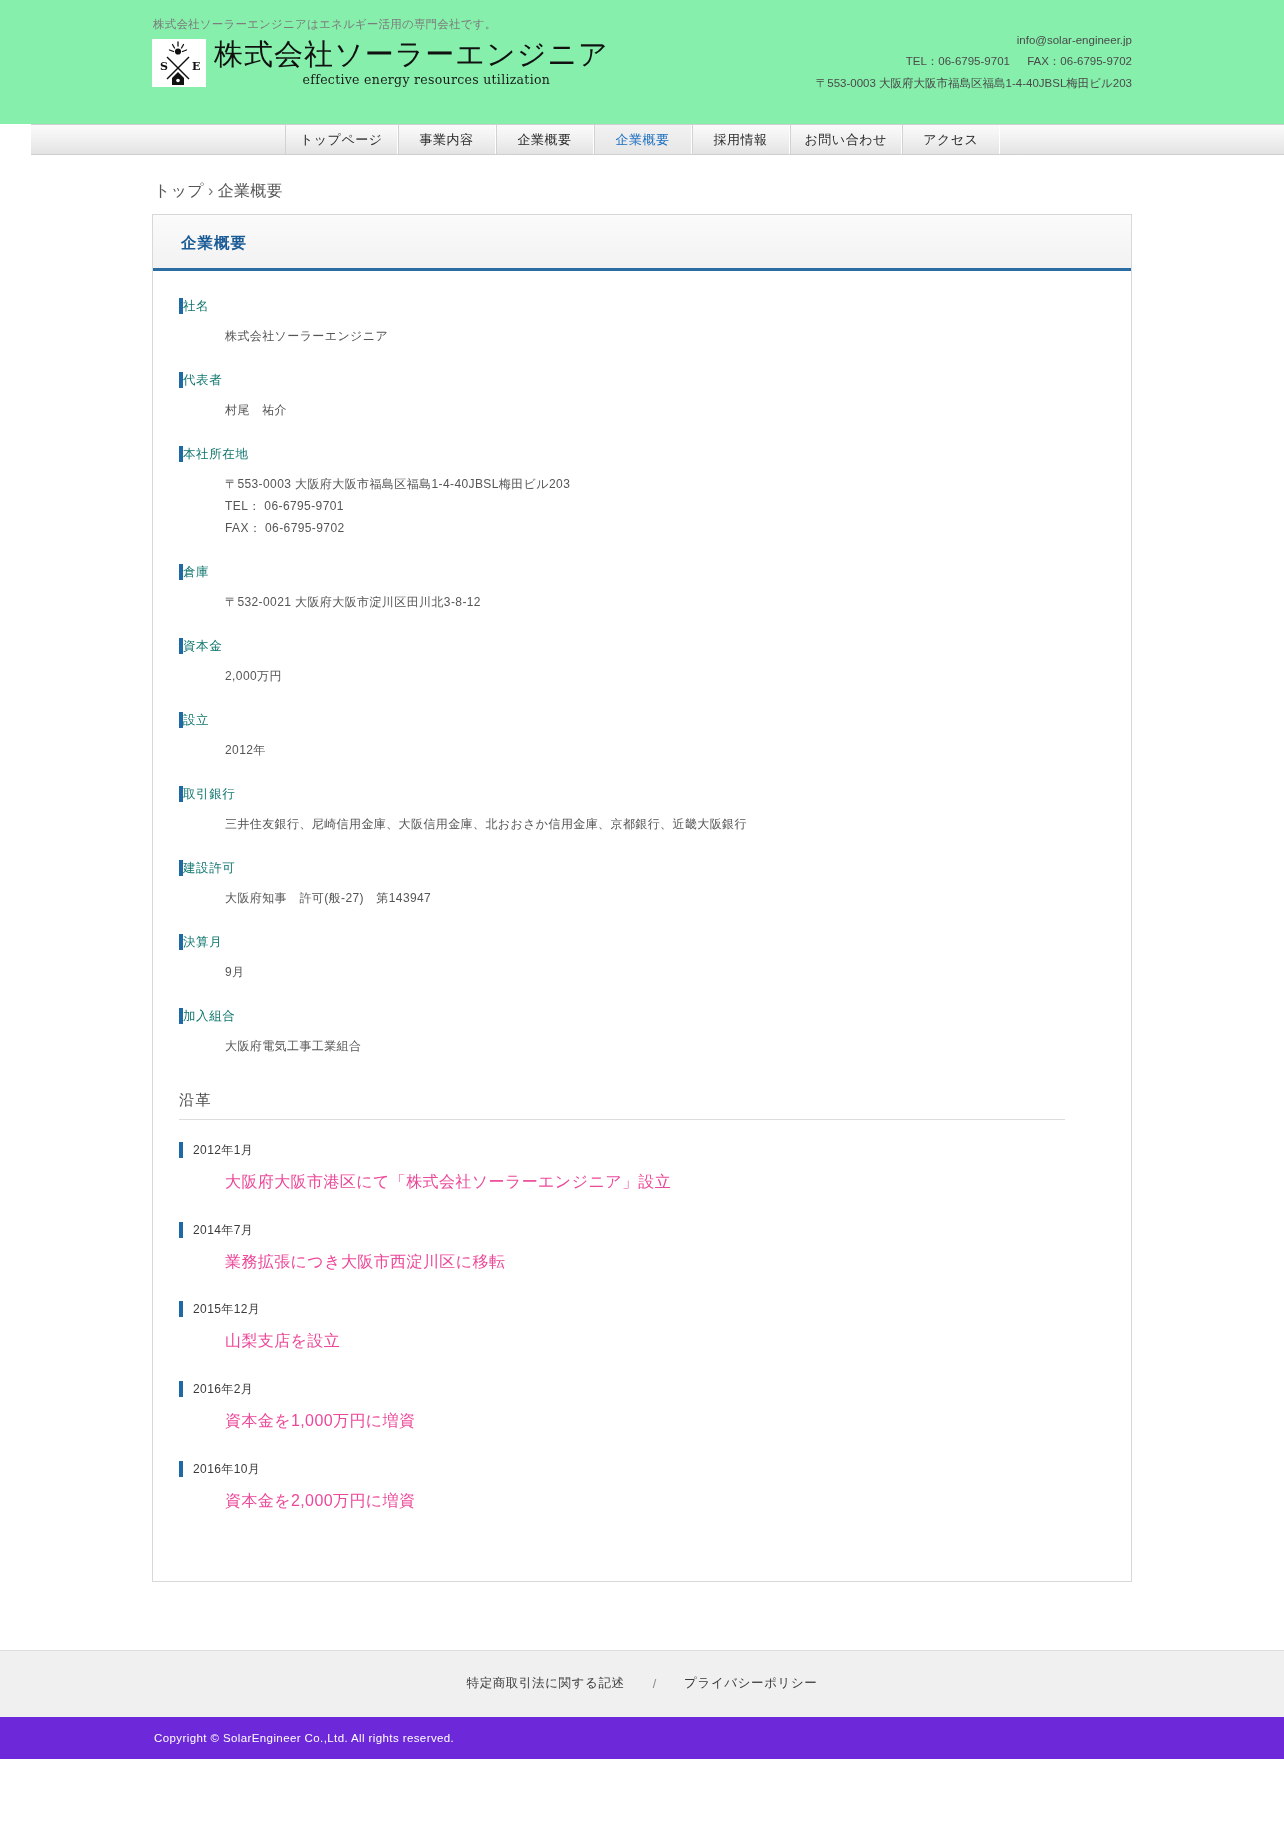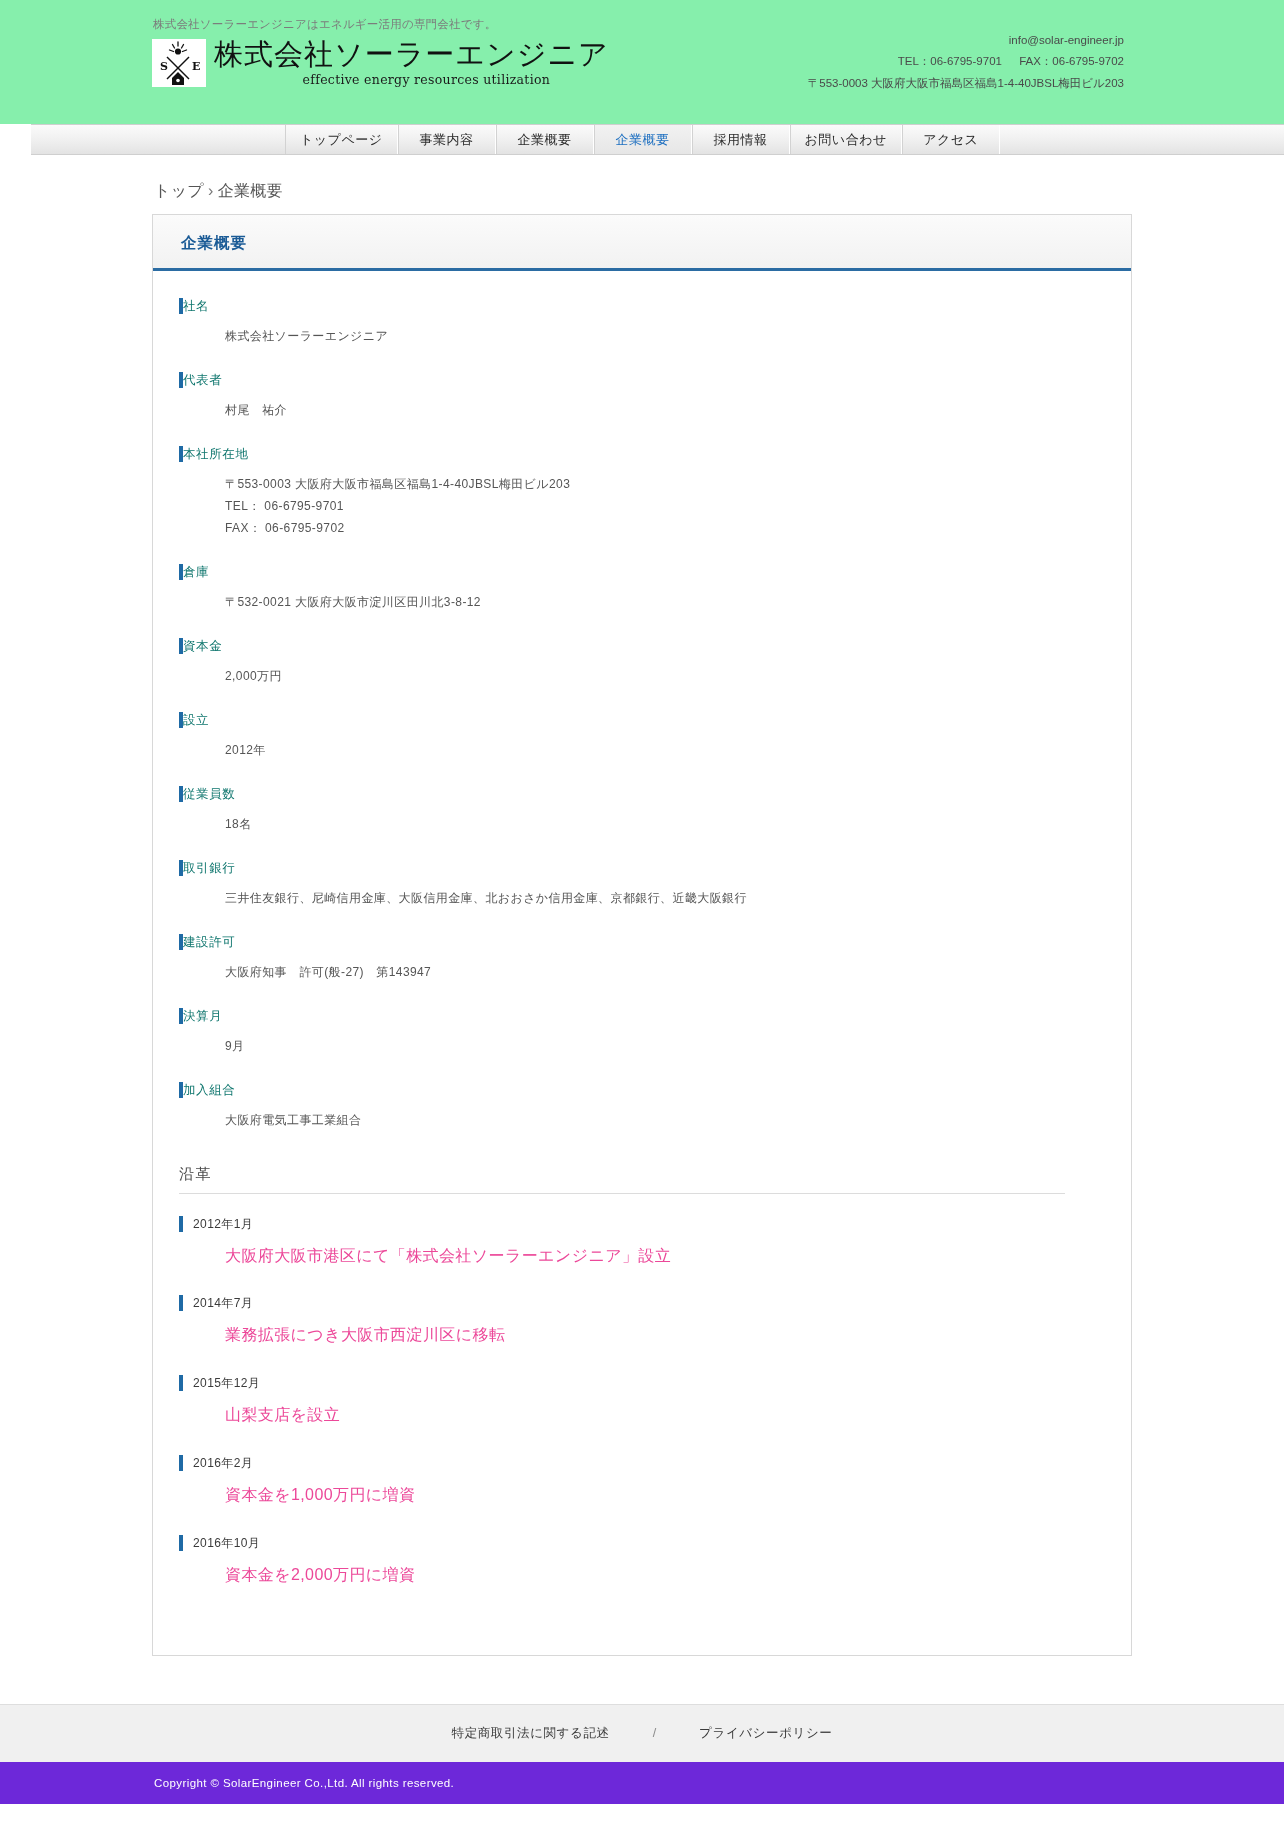--- a/index.html
+++ b/index.html
@@ -57,21 +57,21 @@
     font-family: "DejaVu Serif", "Liberation Serif", serif;
     font-size: 12.5px;
     color: #1a1a1a;
     letter-spacing: 0.3px;
     margin-top: 2px;
     align-self: center;
     padding-left: 30px;
   }
   .header-contact {
     position: absolute;
-    right: 8px;
+    right: 0;
     top: 30px;
     text-align: right;
     font-size: 11.5px;
     color: #4a4a4a;
     line-height: 1.85;
   }
   .header-contact .mail { color: #4a4a4a; }
   .header-contact .tel span { margin-left: 14px; }
 
   
@@ -203,28 +203,28 @@
     font-size: 16px;
     color: #ec4899;
     line-height: 1.8;
     padding-left: 46px;
     margin-top: 9px;
     letter-spacing: 0.4px;
   }
 
   
   .footer-links {
-    margin-top: 48px;
+    margin-top: 68px;
     background: #f0f0f0;
     border-top: 1px solid #dedede;
-    height: 58px;
+    height: 67px;
     display: flex;
     align-items: center;
     justify-content: center;
-    gap: 15px;
+    gap: 0;
     font-size: 12.5px;
   }
   .footer-links a {
     color: #3a3a3a;
     text-decoration: none;
     letter-spacing: 0.6px;
     cursor: pointer;
   }
   .footer-sep { color: #8a8a8a; margin: 0 28px; }
   .copyright-bar {
@@ -333,24 +333,20 @@
         </div>
         <div class="def-row">
           <div class="def-term">資本金</div>
           <div class="def-desc">2,000万円</div>
         </div>
         <div class="def-row">
           <div class="def-term">設立</div>
           <div class="def-desc">2012年</div>
         </div>
         <div class="def-row">
-          <div class="def-term">従業員数</div>
-          <div class="def-desc">18名</div>
-        </div>
-        <div class="def-row">
           <div class="def-term">取引銀行</div>
           <div class="def-desc">三井住友銀行、尼崎信用金庫、大阪信用金庫、北おおさか信用金庫、京都銀行、近畿大阪銀行</div>
         </div>
         <div class="def-row">
           <div class="def-term">建設許可</div>
           <div class="def-desc">大阪府知事　許可(般-27)　第143947</div>
         </div>
         <div class="def-row">
           <div class="def-term">決算月</div>
           <div class="def-desc">9月</div>

